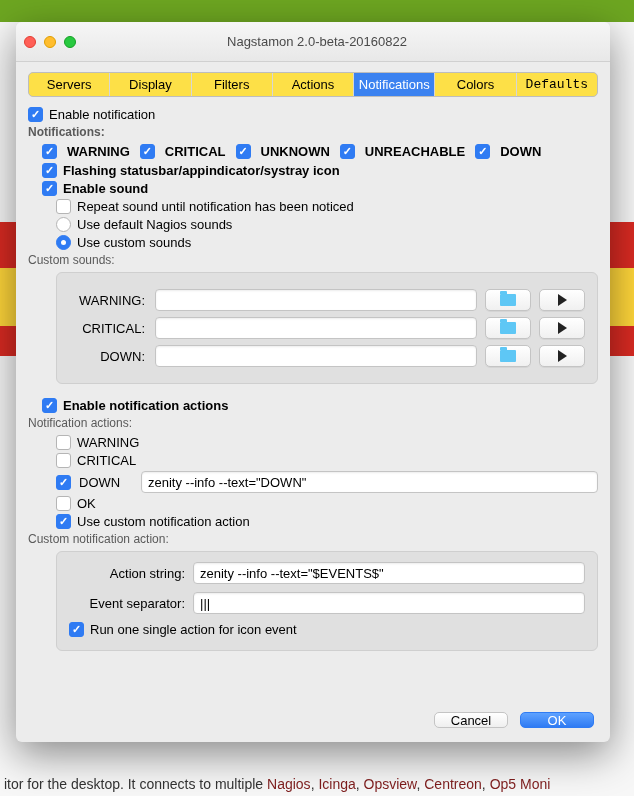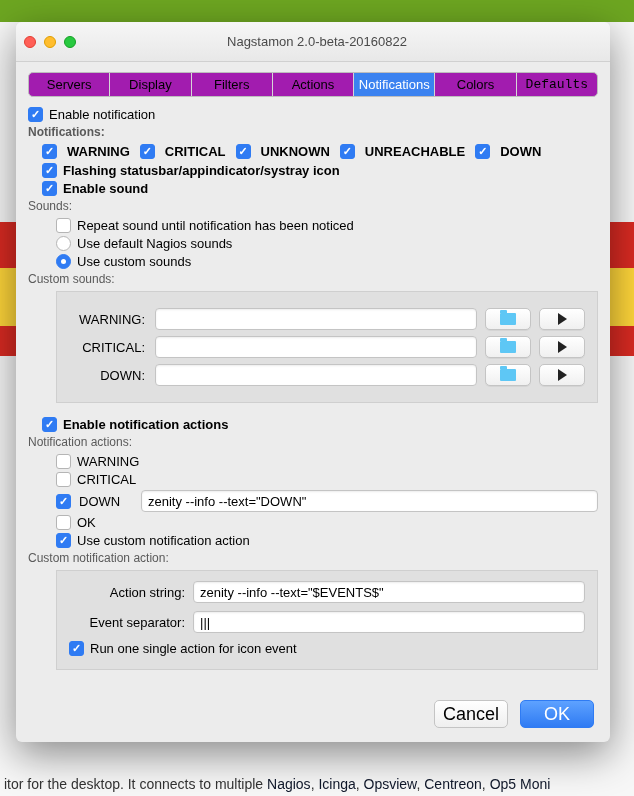--- a/index.html
+++ b/index.html
@@ -13,21 +13,21 @@
     position: relative;
   }
   .bg-stripe { position:absolute; left:0; right:0; }
   .bg-green { top:0; height:22px; background:#6da621; }
   .bg-white1 { top:22px; height:200px; background:#f7f7f7; }
   .bg-red { top:222px; height:46px; background:#d92a22; }
   .bg-yellow { top:268px; height:58px; background:#ffd63a; }
   .bg-red2 { top:326px; height:30px; background:#d92a22; }
   .bg-white2 { top:356px; height:440px; background:#f7f7f7; }
   .bg-text { position:absolute; bottom:4px; left:0; right:0; color:#333; font-size:14px; padding:0 4px; white-space:nowrap;}
-  .bg-text .lnk { color:#0f172a; }
+  .bg-text .lnk { color:#7f1d1d; }
 
   .window {
     position:absolute;
     left:16px; top:22px;
     width:594px; height:720px;
     background:#ececec;
     border-radius:6px;
     box-shadow:0 12px 40px rgba(0,0,0,.45);
     display:flex; flex-direction:column;
   }
@@ -47,21 +47,21 @@
   .title { flex:1; text-align:center; font-size:13px; color:#4a4a4a; margin-left:-44px;}
   .content { flex:1; padding:10px 12px 12px; overflow:hidden; }
 
   .tabs {
     display:flex;
     width:100%;
     margin:0 auto 10px;
     border:1px solid #bdbdbd;
     border-radius:5px;
     overflow:hidden;
-    background:#a21caf;
+    background:#fde047;
   }
   .tab {
     flex:1; text-align:center; padding:4px 0;
     font-size:13px;
     border-right:1px solid #d6d6d6;
     cursor:default;
   }
   .tab:last-child{border-right:none;font-family:Liberation Mono, monospace;}
   .tab.active { background:#3b82f0; color:#fff; }
 
@@ -88,21 +88,21 @@
     border:1px solid #b5b5b5; background:#fff;
     display:inline-flex; align-items:center; justify-content:center;
     flex:0 0 auto;
   }
   .radio.checked { background:#2f7bf3; border-color:#2f7bf3; }
   .radio.checked::after { content:""; width:5px; height:5px; border-radius:50%; background:#fff; }
 
   .grpbox {
     background:#e0e0e0;
     border:1px solid #cfcfcf;
-    border-radius:0;
+    border-radius:6px;
     padding:10px 12px;
     margin-top:4px;
   }
 
   .sndrow { display:grid; grid-template-columns:78px 1fr 46px 46px; gap:8px; align-items:center; margin:6px 0; }
   .sndrow label { text-align:right; padding-right:2px; }
   .txtinput {
     height:22px; border:1px solid #c4c4c4; border-radius:4px;
     padding:0 6px; background:#fff; font-size:13px;
     box-shadow:inset 0 1px 2px rgba(0,0,0,.08);
@@ -119,25 +119,25 @@
   .play-ic { width:0;height:0;border-left:9px solid #222;border-top:6px solid transparent;border-bottom:6px solid transparent;}
 
   .custgrid { display:grid; grid-template-columns:116px 1fr; gap:8px 8px; align-items:center; }
   .custgrid label{ text-align:right; }
 
   .footer {
     display:flex; justify-content:flex-end; gap:12px;
     padding:12px 16px 14px;
   }
   .fbtn {
-    min-width:74px; height:28px; border-radius:5px;
+    min-width:74px; height:16px; border-radius:5px;
     border:1px solid #c4c4c4;
     background:linear-gradient(#ffffff,#efefef);
     display:flex;align-items:center;justify-content:center;
-    font-size:18px;
+    font-size:13px;
   }
   .fbtn.primary { background:linear-gradient(#5ea2ff,#2f7bf3); color:#fff; border-color:#2f7bf3; }
 </style>
 </head>
 <body>
 
 <div class="bg-stripe bg-green"></div>
 <div class="bg-stripe bg-white1"></div>
 <div class="bg-stripe bg-red"></div>
 <div class="bg-stripe bg-yellow"></div>
@@ -190,21 +190,20 @@
     </div>
 
     <div class="row indent1">
       <span class="cbx checked"></span>
       <span>Flashing statusbar/appindicator/systray icon</span>
     </div>
     <div class="row indent1">
       <span class="cbx checked"></span>
       <span>Enable sound</span>
     </div>
-    <div class="subhdr indent2">Sounds:</div>
 
     <div class="row indent2">
       <span class="cbx"></span>
       <span>Repeat sound until notification has been noticed</span>
     </div>
     <div class="row indent2">
       <span class="radio"></span>
       <span>Use default Nagios sounds</span>
     </div>
     <div class="row indent2">

